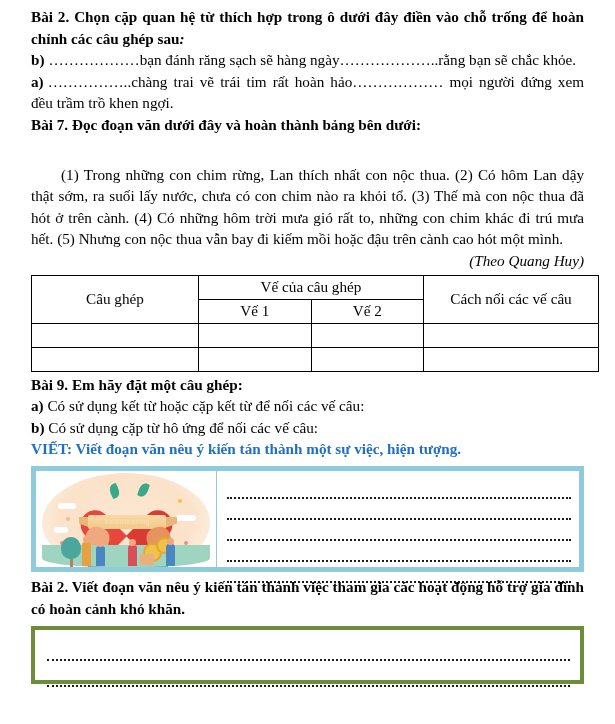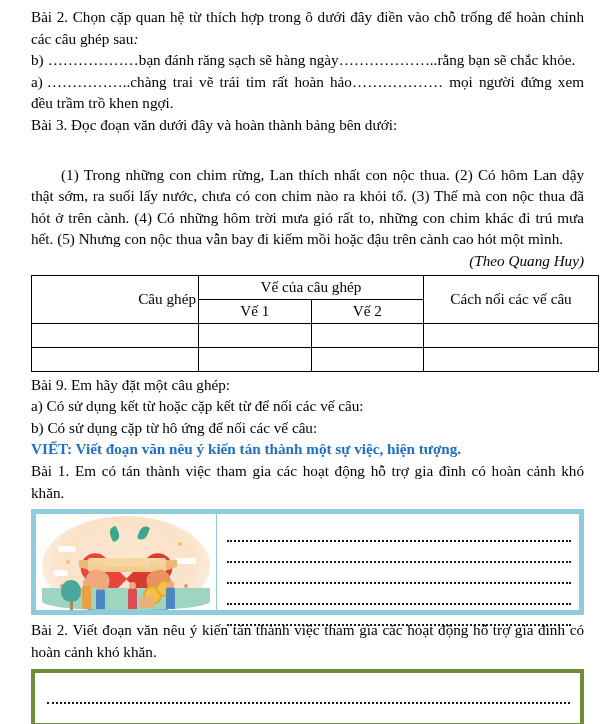--- a/index.html
+++ b/index.html
@@ -27,21 +27,21 @@
     top: 6px;
     width: 553px;
   }
   .para {
     font-size: 15.2px;
     line-height: 21.6px;
     text-align: justify;
     text-justify: inter-word;
   }
   .bold {
-    font-weight: normal;
+    font-weight: bold;
   }
   .center {
     text-align: center;
   }
   .italic {
     font-style: italic;
   }
   .right {
     text-align: right;
   }
@@ -306,30 +306,30 @@
 <div class="page">
   <div class="content">
 
     <div class="para bold"><span>Bài 2. Chọn cặp quan hệ từ thích hợp trong ô dưới đây điền vào chỗ trống để</span> <span>hoàn chỉnh các câu ghép sau</span><span class="italic">:</span></div>
 
 
     <div class="para"><span class="bold">b)</span><span class="sp-sm"></span><span>………………</span><span>bạn đánh răng sạch sẽ hàng ngày</span><span>………………..</span><span>rằng bạn sẽ chắc khỏe.</span></div>
 
     <div class="para"><span class="bold">a)</span><span class="sp-sm"></span><span>……………..</span><span>chàng trai vẽ trái tim rất hoàn hảo</span><span>………………</span><span> mọi người đứng xem đều trầm trồ khen ngợi.</span></div>
 
-    <div class="para bold">Bài 3. Đọc đoạn văn dưới đây và hoàn thành bảng bên dưới:</div>
+    <div class="para bold">Bài 7. Đọc đoạn văn dưới đây và hoàn thành bảng bên dưới:</div>
 
     <div class="para indent">(1) Trong những con chim rừng, Lan thích nhất con nộc thua. (2) Có hôm Lan dậy thật sớm, ra suối lấy nước, chưa có con chim nào ra khỏi tổ. (3) Thế mà con nộc thua đã hót ở trên cành. (4) Có những hôm trời mưa gió rất to, những con chim khác đi trú mưa hết. (5) Nhưng con nộc thua vẫn bay đi kiếm mồi hoặc đậu trên cành cao hót một mình.</div>
 
     <div class="para right italic">(Theo Quang Huy)</div>
 
     <table class="cg">
       <tbody>
           <tr>
-        <td class="h" rowspan="2" style="width:162px;text-align:right;">Câu ghép</td>
+        <td class="h" rowspan="2" style="width:162px;">Câu ghép</td>
         <td class="h" colspan="2" style="width:220px;text-align:center;">Vế của câu ghép</td>
         <td class="h" rowspan="2" style="width:170px;">Cách nối các vế câu</td>
       </tr>
       <tr>
         <td class="h" style="width:110px;">Vế 1</td>
         <td class="h" style="width:110px;">Vế 2</td>
       </tr>
       <tr>
         <td class="blank"></td>
         <td class="blank"></td>
@@ -344,21 +344,20 @@
       </tr>
     </tbody>
       </table>
 
     <div class="para bold" style="margin-top:2px;">Bài 9. Em hãy đặt một câu ghép:</div>
     <div class="para"><span class="bold">a)</span><span> Có sử dụng kết từ hoặc cặp kết từ để nối các vế câu:</span></div>
     <div class="para"><span class="bold">b)</span><span> Có sử dụng cặp từ hô ứng để nối các vế câu:</span></div>
 
     <div class="para blue">VIẾT: Viết đoạn văn nêu ý kiến tán thành một sự việc, hiện tượng.</div>
 
-    <div class="para bold">Bài 1. Em có tán thành việc tham gia các hoạt động hỗ trợ gia đình có hoàn cảnh khó khăn.</div>
 
     <div class="teal-box">
       <div class="teal-img">
         <div class="illus">
           <div class="ill-bg"></div>
           <div class="cloud cl1"></div>
           <div class="cloud cl2"></div>
           <div class="cloud cl3"></div>
           <div class="dot-sm d1"></div>
           <div class="dot-sm d2"></div>

